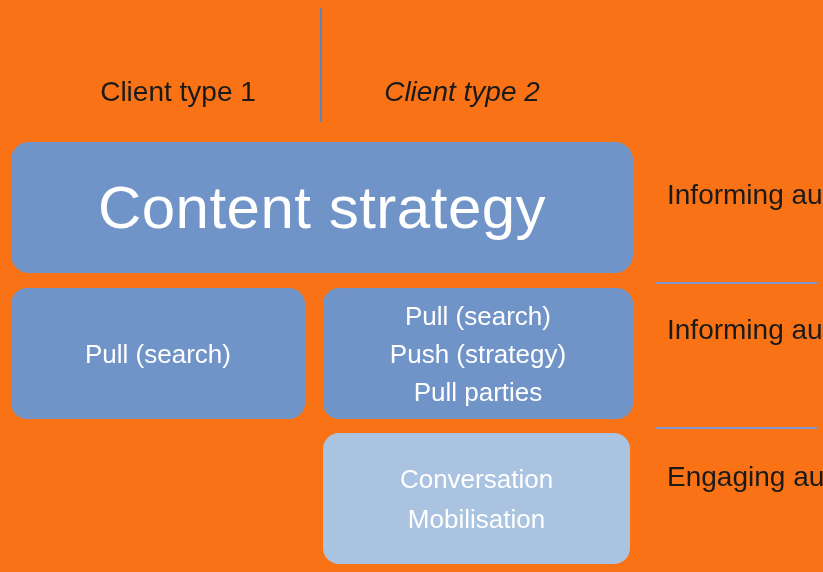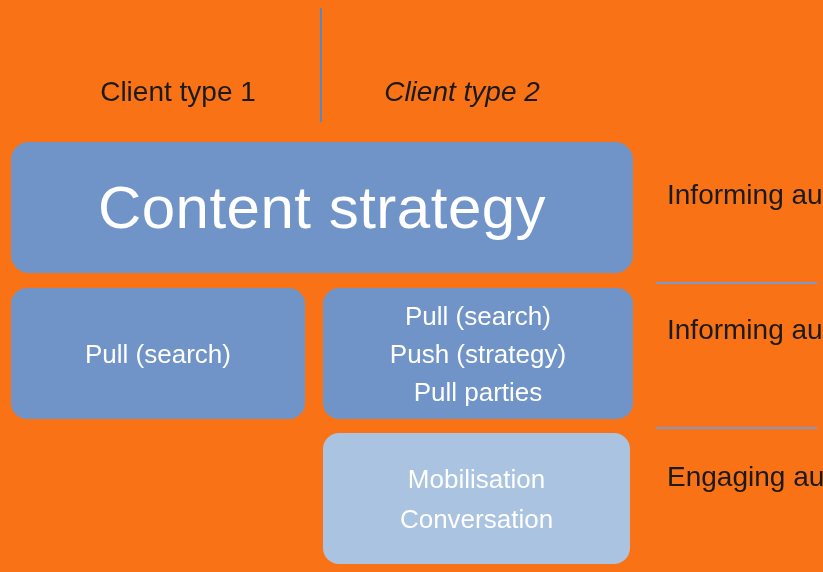--- a/index.html
+++ b/index.html
@@ -128,22 +128,22 @@
     <span class="line">Pull (search)</span>
   </div>
 
   <div class="box mid-right">
     <span class="line">Pull (search)</span>
     <span class="line">Push (strategy)</span>
     <span class="line">Pull parties</span>
   </div>
 
   <div class="box bottom-right">
+    <span class="line">Conversation</span>
     <span class="line">Mobilisation</span>
-    <span class="line">Conversation</span>
   </div>
 
   <div class="audience-label informing">
     <span class="line">Informing</span>
     <span class="line">audiences</span>
   </div>
 
   <div class="h-line l1"></div>
 
   <div class="audience-label reaching">

